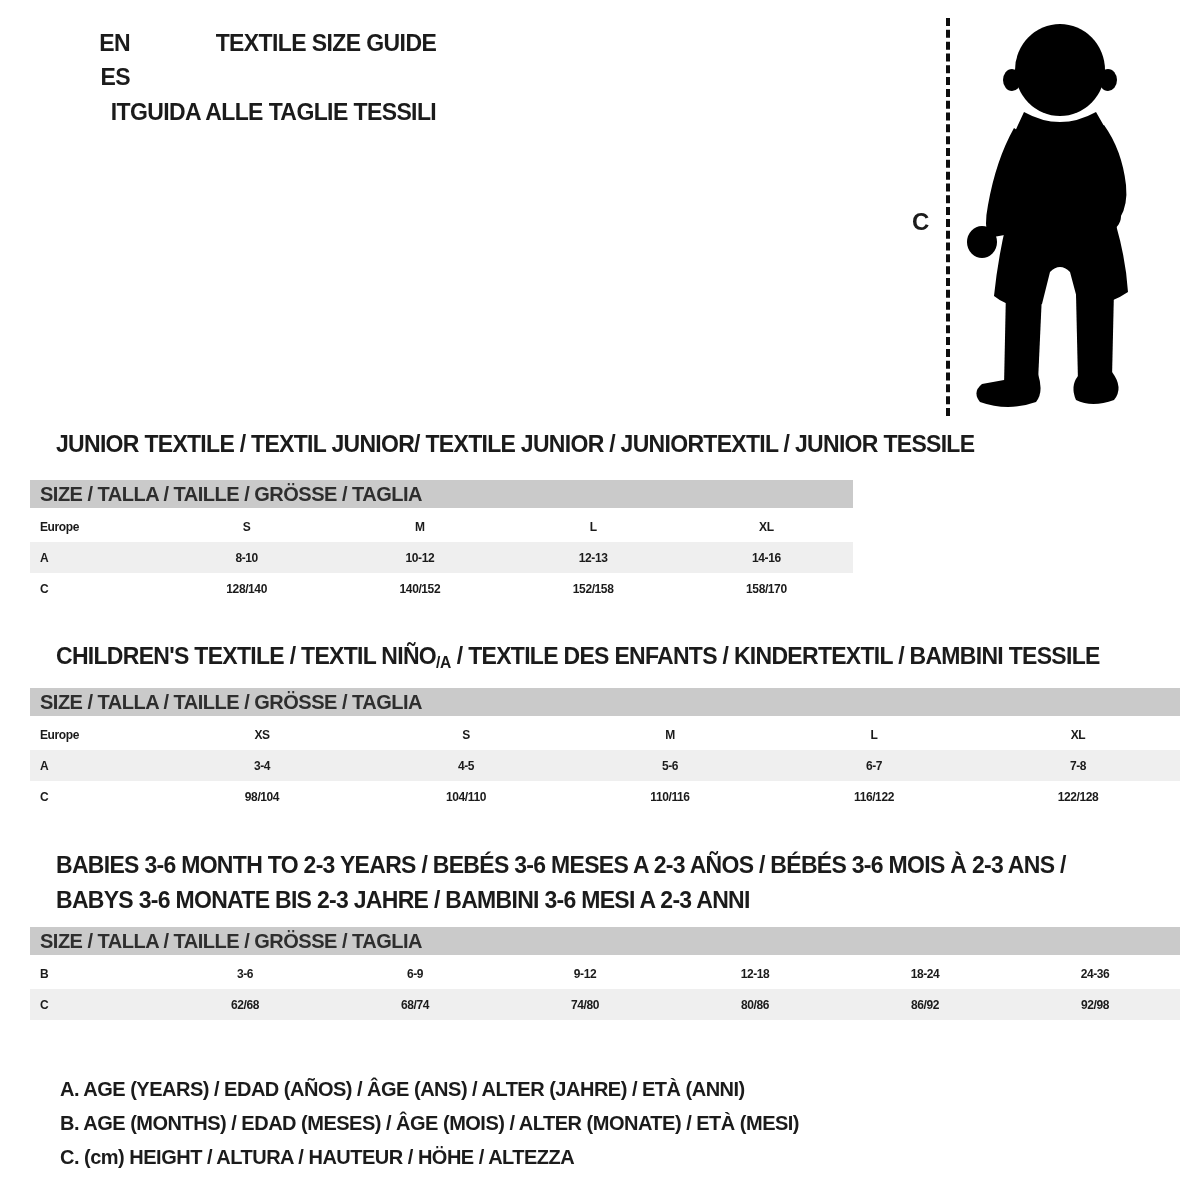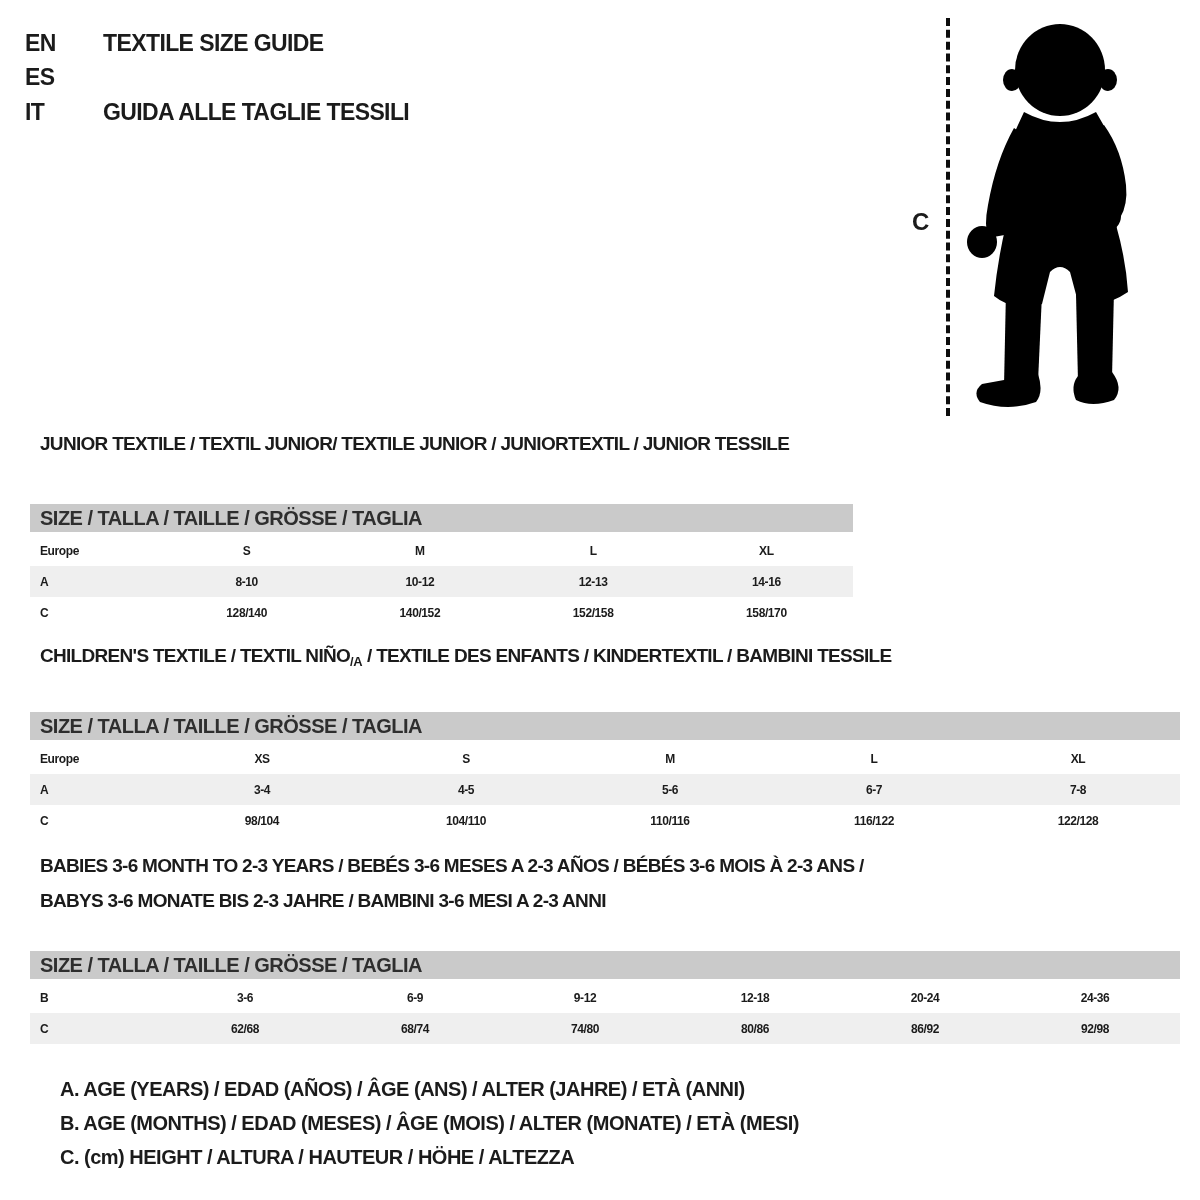--- a/index.html
+++ b/index.html
@@ -1,42 +1,42 @@
 <!DOCTYPE html>
 <html><head>
 <meta charset="utf-8">
 <style>
   html,body{margin:0;padding:0;background:#ffffff;}
   .page{
     position:relative;width:1200px;height:1200px;background:#ffffff;overflow:hidden;
     font-family:"Liberation Sans",sans-serif;color:#1b1b1b;
   }
   
-  .lang-block{position:absolute;left:25px;top:26px;}
+  .lang-block{position:absolute;left:52px;top:26px;text-align:right;}
   .lang-row{display:grid;grid-template-columns:78px auto;height:34.6px;align-items:center;}
   .lang-code,.lang-label{font-size:23px;font-weight:700;letter-spacing:-0.6px;white-space:nowrap;}
   
   .height-line{position:absolute;left:946px;top:18px;height:398px;width:0;border-left:4px dashed #0d0d0d;}
   .height-marker{position:absolute;left:912px;top:208px;font-size:24px;font-weight:700;}
   .toddler{position:absolute;left:962px;top:20px;width:178px;height:400px;}
   
-  .section-title{position:absolute;left:40px;font-size:19px;font-weight:700;letter-spacing:-0.7px;white-space:nowrap;line-height:24px;}
+  .section-title{position:absolute;left:56px;font-size:23px;font-weight:700;letter-spacing:-0.7px;white-space:nowrap;line-height:24px;}
   .title-junior{top:432px;}
   .title-children{top:644px;}
   .title-babies{top:848px;line-height:35px;}
   .sub-a{font-size:0.68em;position:relative;top:4px;letter-spacing:-0.3px;}
   
   .tbl{position:absolute;left:30px;}
   .tbl-junior{top:480px;width:823px;}
   .tbl-children{top:688px;width:1150px;}
   .tbl-babies{top:927px;width:1150px;}
   .tbl-head{
     height:28px;background:#cacaca;display:flex;align-items:center;
     padding-left:10px;font-size:20px;font-weight:700;letter-spacing:-0.5px;color:#2e2e2e;
-    margin-bottom:3px;box-sizing:border-box;margin-top:24px;
+    margin-bottom:3px;box-sizing:border-box;
   }
   .tbl-row{display:grid;height:31px;align-items:center;font-size:12px;font-weight:700;letter-spacing:-0.4px;}
   .tbl-junior .tbl-row{grid-template-columns:130px repeat(4,1fr);}
   .tbl-children .tbl-row{grid-template-columns:130px repeat(5,1fr);}
   .tbl-babies .tbl-row{grid-template-columns:130px repeat(6,1fr);}
   .tbl-row.alt{background:#efefef;}
   .row-label{padding-left:10px;}
   .cell{text-align:center;}
   
   .legend{position:absolute;left:40px;top:1072px;margin-left:20px;}
@@ -141,21 +141,21 @@
     <div>BABYS 3-6 MONATE BIS 2-3 JAHRE / BAMBINI 3-6 MESI A 2-3 ANNI</div>
   </div>
   <div class="tbl tbl-babies">
     <div class="tbl-head">SIZE / TALLA / TAILLE / GRÖSSE / TAGLIA</div>
     <div class="tbl-row">
       <div class="row-label">B</div>
       <div class="cell">3-6</div>
       <div class="cell">6-9</div>
       <div class="cell">9-12</div>
       <div class="cell">12-18</div>
-      <div class="cell">20-24</div>
+      <div class="cell">18-24</div>
       <div class="cell">24-36</div>
     </div>
     <div class="tbl-row alt">
       <div class="row-label">C</div>
       <div class="cell">62/68</div>
       <div class="cell">68/74</div>
       <div class="cell">74/80</div>
       <div class="cell">80/86</div>
       <div class="cell">86/92</div>
       <div class="cell">92/98</div>

